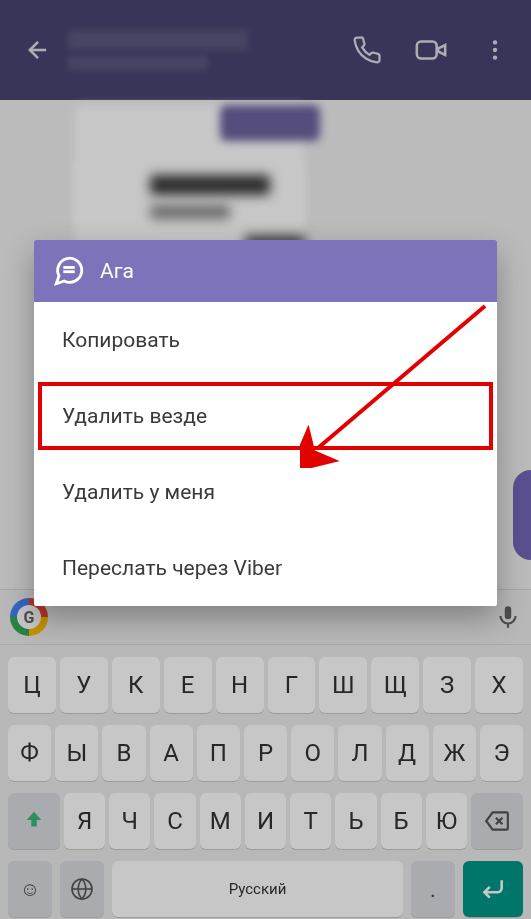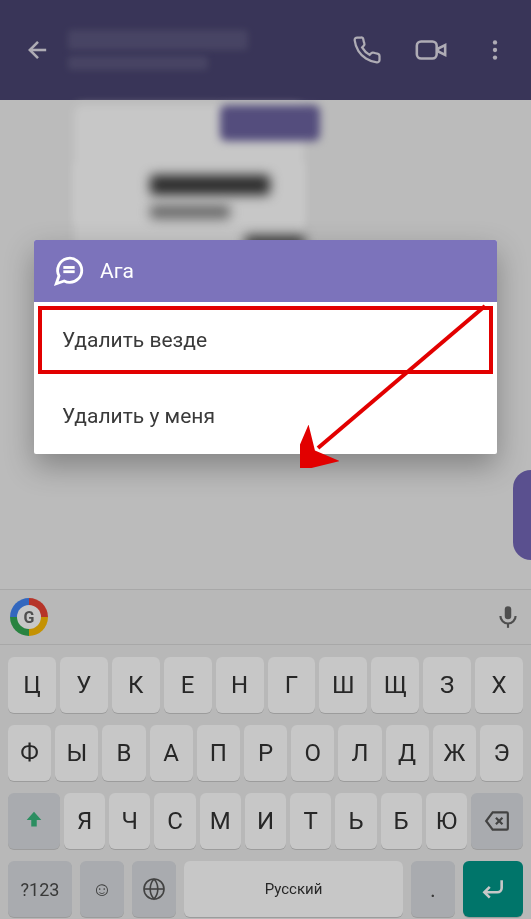--- a/index.html
+++ b/index.html
@@ -164,21 +164,20 @@
       <div class="key">Ю</div>
       <div class="key fnkey bksp">
         <svg width="26" height="26" viewBox="0 0 24 24" fill="none" stroke="#555" stroke-width="2">
             <path d="M21 4H8l-6 8 6 8h13a1 1 0 0 0 1-1V5a1 1 0 0 0-1-1z"></path>
             <line x1="17" y1="9" x2="11" y2="15"></line>
             <line x1="11" y1="9" x2="17" y2="15"></line>
           </svg>
       </div>
     </div>
     <div class="kb-bottom">
-      <div class="key fnkey" style="flex:0 0 64px; font-size:18px;">?123</div>
       <div class="key fnkey" style="flex:0 0 44px; font-size:20px;">☺</div>
       <div class="key fnkey" style="flex:0 0 44px;">
         <svg width="24" height="24" viewBox="0 0 24 24" fill="none" stroke="#555" stroke-width="1.6">
             <circle cx="12" cy="12" r="10"></circle>
             <line x1="2" y1="12" x2="22" y2="12"></line>
             <path d="M12 2a15 15 0 0 1 0 20a15 15 0 0 1 0-20"></path>
           </svg>
       </div>
       <div class="key spacer-key">Русский</div>
       <div class="key fnkey" style="flex:0 0 44px; font-size:22px;">.</div>
@@ -195,22 +194,24 @@
 
   <div class="dialog">
     <div class="dialog-header">
       <svg class="msg-icon" viewBox="0 0 24 24" fill="none" stroke="#fff" stroke-width="2">
         <path d="M21 11.5a8.38 8.38 0 0 1-8.5 8.5 8.5 8.5 0 0 1-3.9-.95L3 21l1.95-5.6A8.5 8.5 0 1 1 21 11.5z"></path>
         <line x1="8" y1="9.5" x2="16" y2="9.5"></line>
           <line x1="8" y1="12.5" x2="16" y2="12.5"></line>
       </svg>
       <div class="dialog-title">Ага</div>
     </div>
+    <div class="menu-item">Копировать</div>
     <div class="menu-item highlighted">Удалить везде</div>
     <div class="menu-item">Удалить у меня</div>
+    <div class="menu-item">Переслать через Viber</div>
   </div>
 
   <svg class="arrow-svg" viewBox="0 0 200 170">
     <defs>
       <marker id="ah" markerWidth="12" markerHeight="12" refX="2" refY="6" orient="auto">
         <path d="M0,0 L12,6 L0,12 L3,6 z" fill="#e20000"></path>
       </marker>
     </defs>
     <line x1="185" y1="8" x2="18" y2="150" stroke="#e20000" stroke-width="4" marker-end="url(#ah)"></line>
   </svg>

